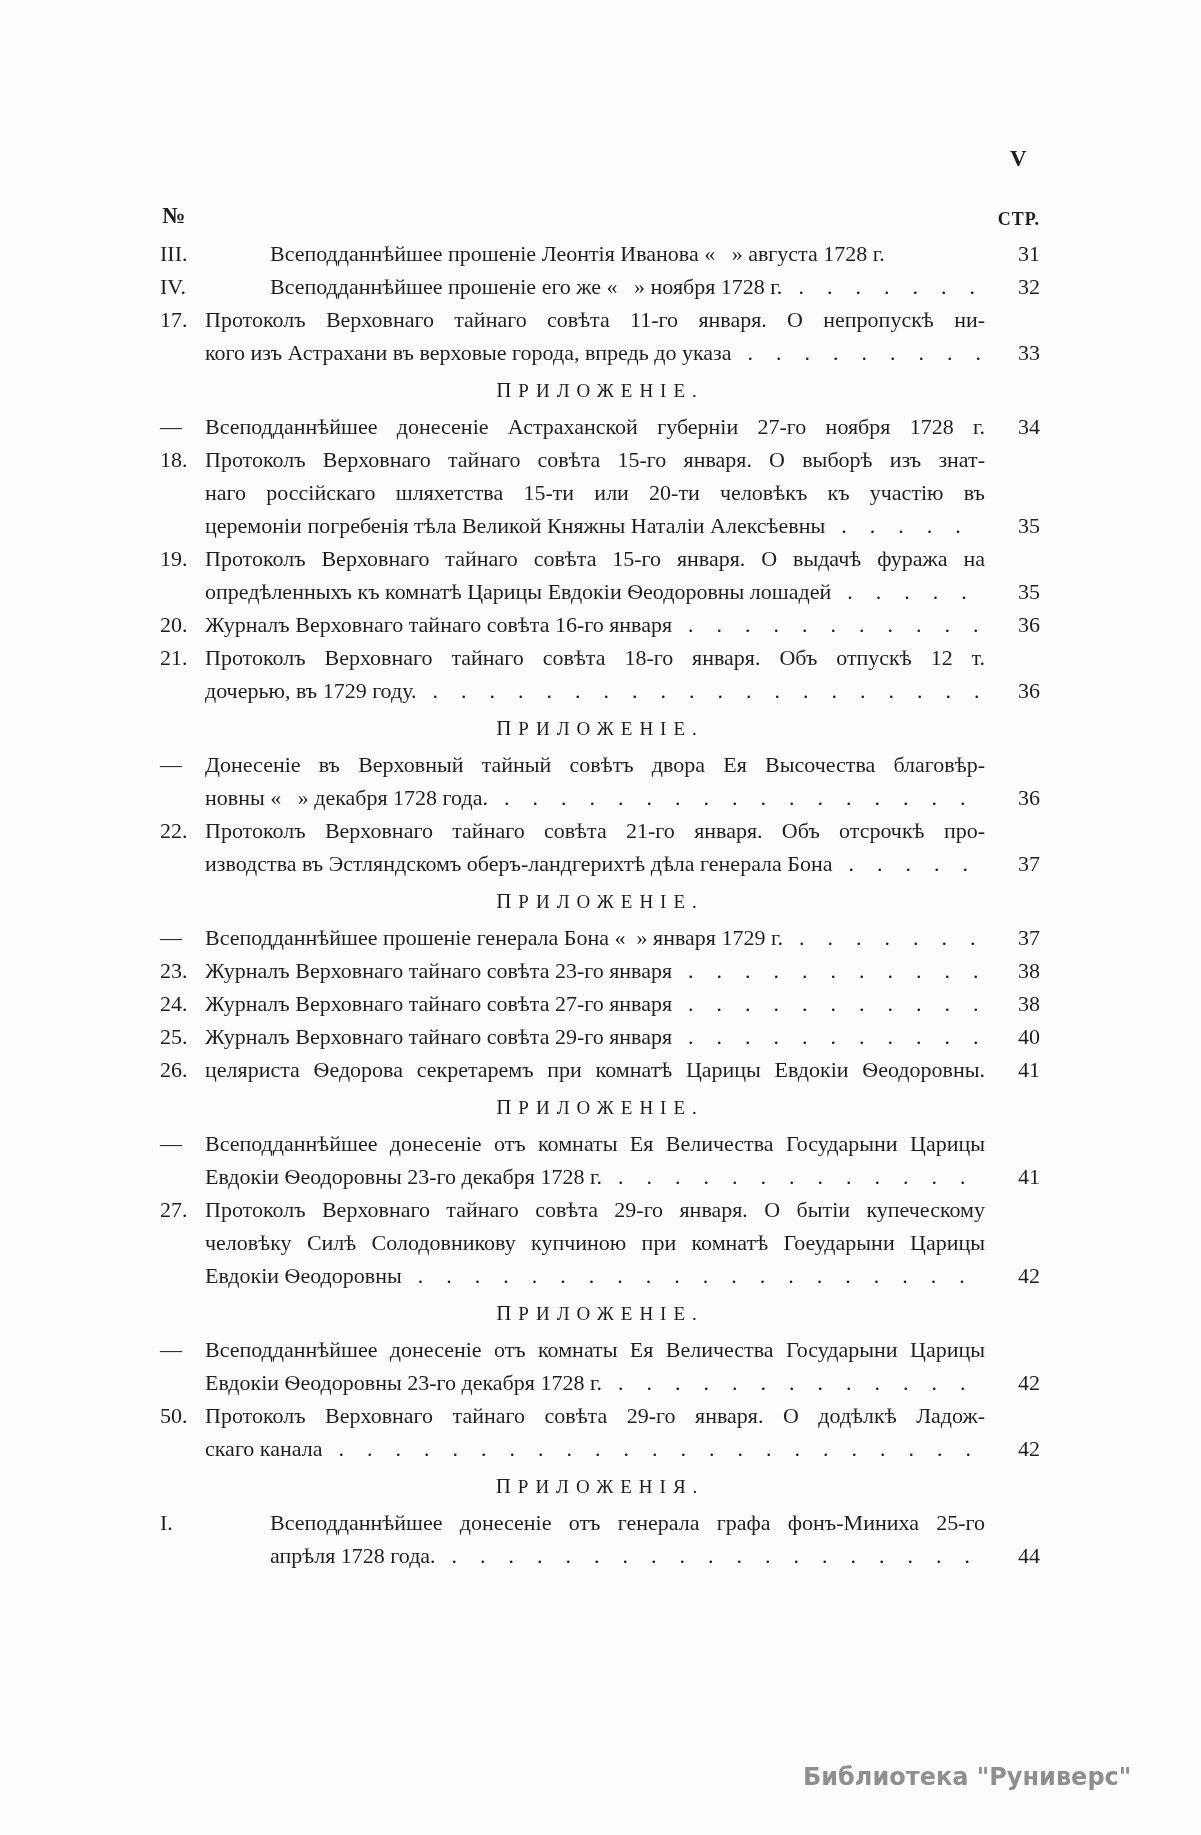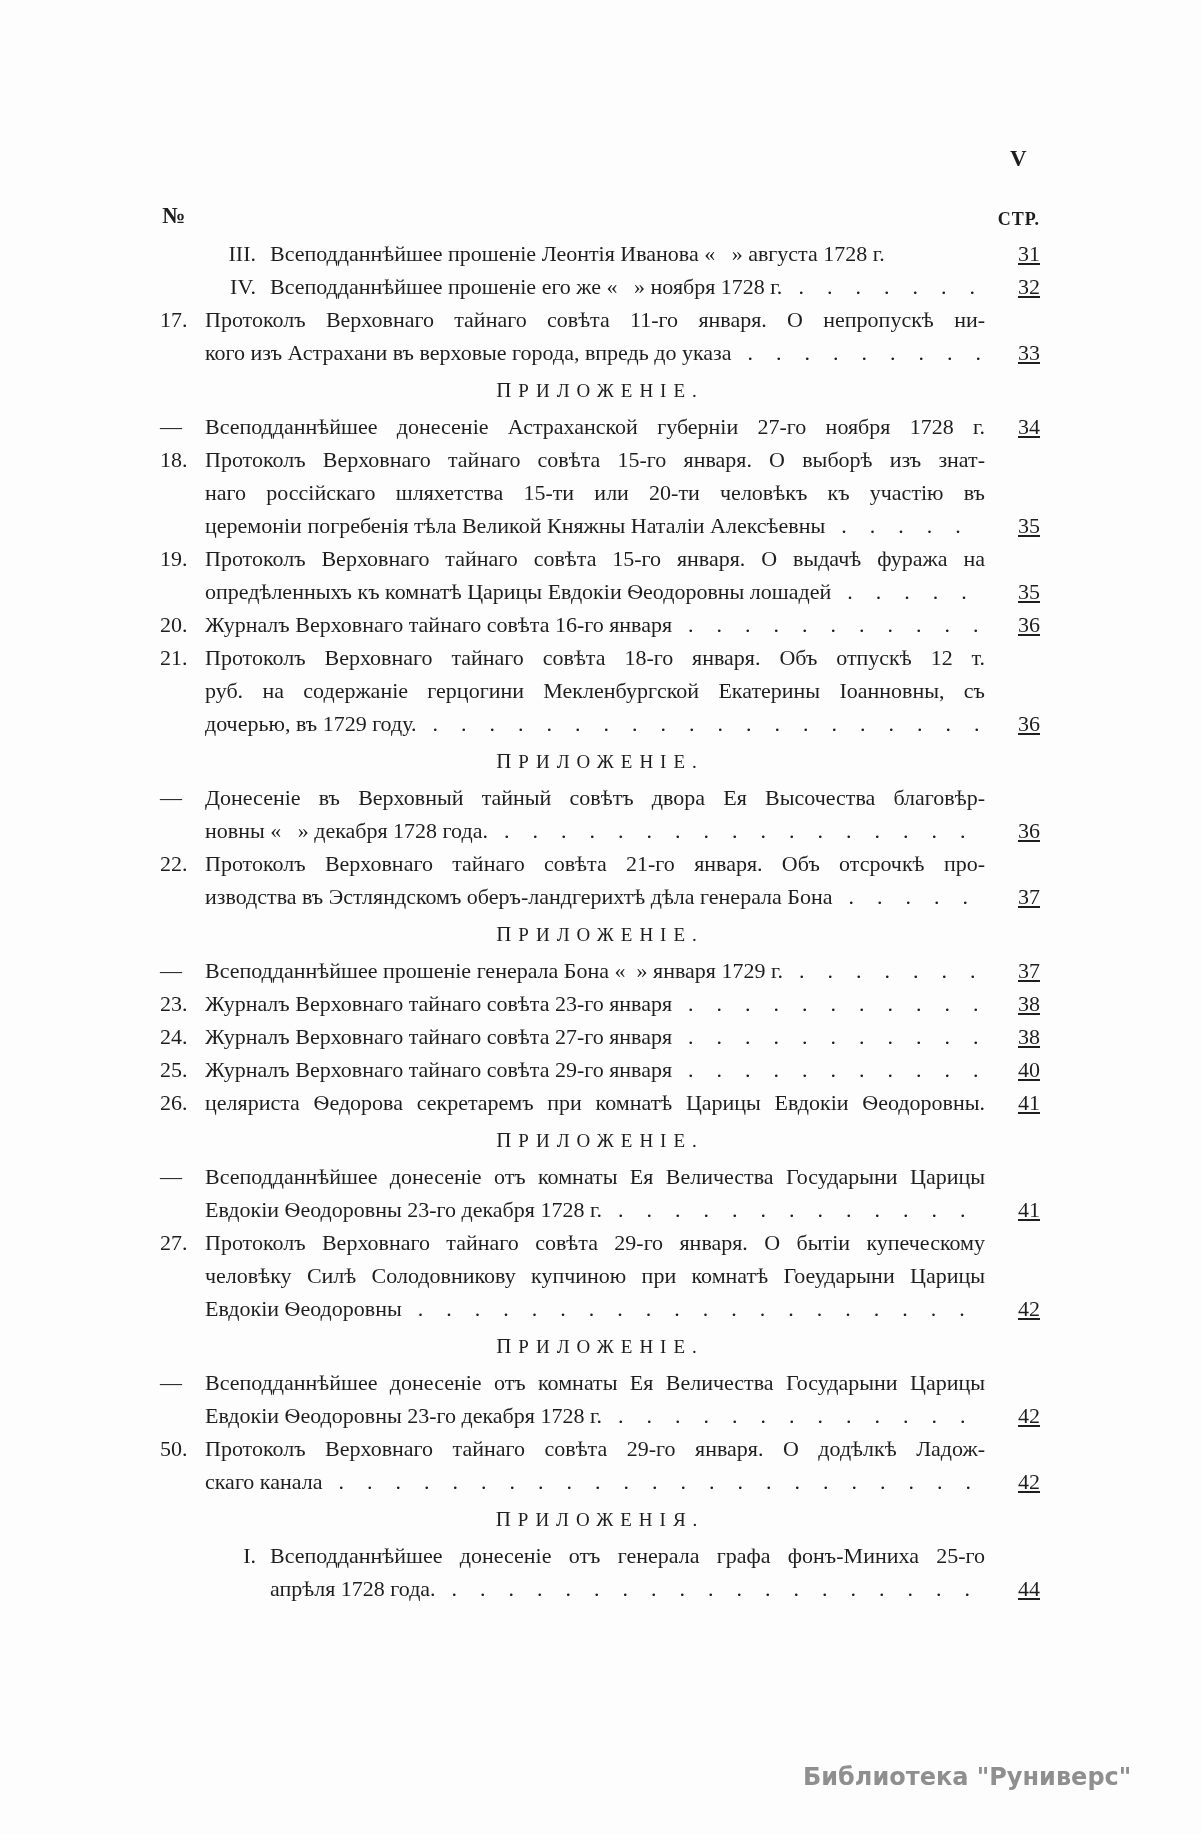--- a/index.html
+++ b/index.html
@@ -52,21 +52,20 @@
     letter-spacing: 7px;
     line-height: 33px;
     margin: 5px 0 3px 0;
     font-weight: 400;
   }
   .heading::first-letter { font-size: 21px; }
   .entry { display: flex; }
   .entry .num { flex: 0 0 45px; }
   .entry.roman .num {
     flex: 0 0 110px;
-    text-align: right;
     padding-right: 14px;
     box-sizing: border-box;
   }
   .entry.dash .num { letter-spacing: -2px; }
   .entry .body { flex: 1; min-width: 0; }
   .lrow { display: flex; }
   .ltext { flex: 1; min-width: 0; }
   .ltext.fill { text-align: justify; text-align-last: justify; }
   .ltext.withdots { display: flex; }
   .ltext .txt { white-space: nowrap; }
@@ -75,21 +74,20 @@
     min-width: 0;
     overflow: hidden;
     white-space: nowrap;
     letter-spacing: 23px;
     padding-left: 16px;
   }
   .lpage {
     flex: 0 0 55px;
     text-align: right;
     white-space: nowrap;
-    text-decoration: underline;
   }
   .watermark {
     position: absolute;
     top: 1763px;
     left: 803px;
     font-family: "DejaVu Sans", "Liberation Sans", sans-serif;
     font-size: 24px;
     font-weight: 700;
     color: #8f8f8f;
   }
@@ -198,24 +196,20 @@
         </div>
       </div>
       <div class="entry arabic">
         <div class="num">21.</div>
         <div class="body">
           <div class="lrow">
             <div class="ltext fill">Протоколъ Верховнаго тайнаго совѣта 18-го января. Объ отпускѣ 12 т.</div>
             <div class="lpage"></div>
           </div>
           <div class="lrow">
-            <div class="ltext fill">руб. на содержаніе герцогини Мекленбургской Екатерины Іоанновны, съ</div>
-            <div class="lpage"></div>
-          </div>
-          <div class="lrow">
             <div class="ltext withdots">
               <span class="txt">дочерью, въ 1729 году.</span>
               <span class="dots">........................................</span>
             </div>
             <div class="lpage">36</div>
           </div>
         </div>
       </div>
       <div class="heading">Приложеніе.</div>
       <div class="entry dash">

